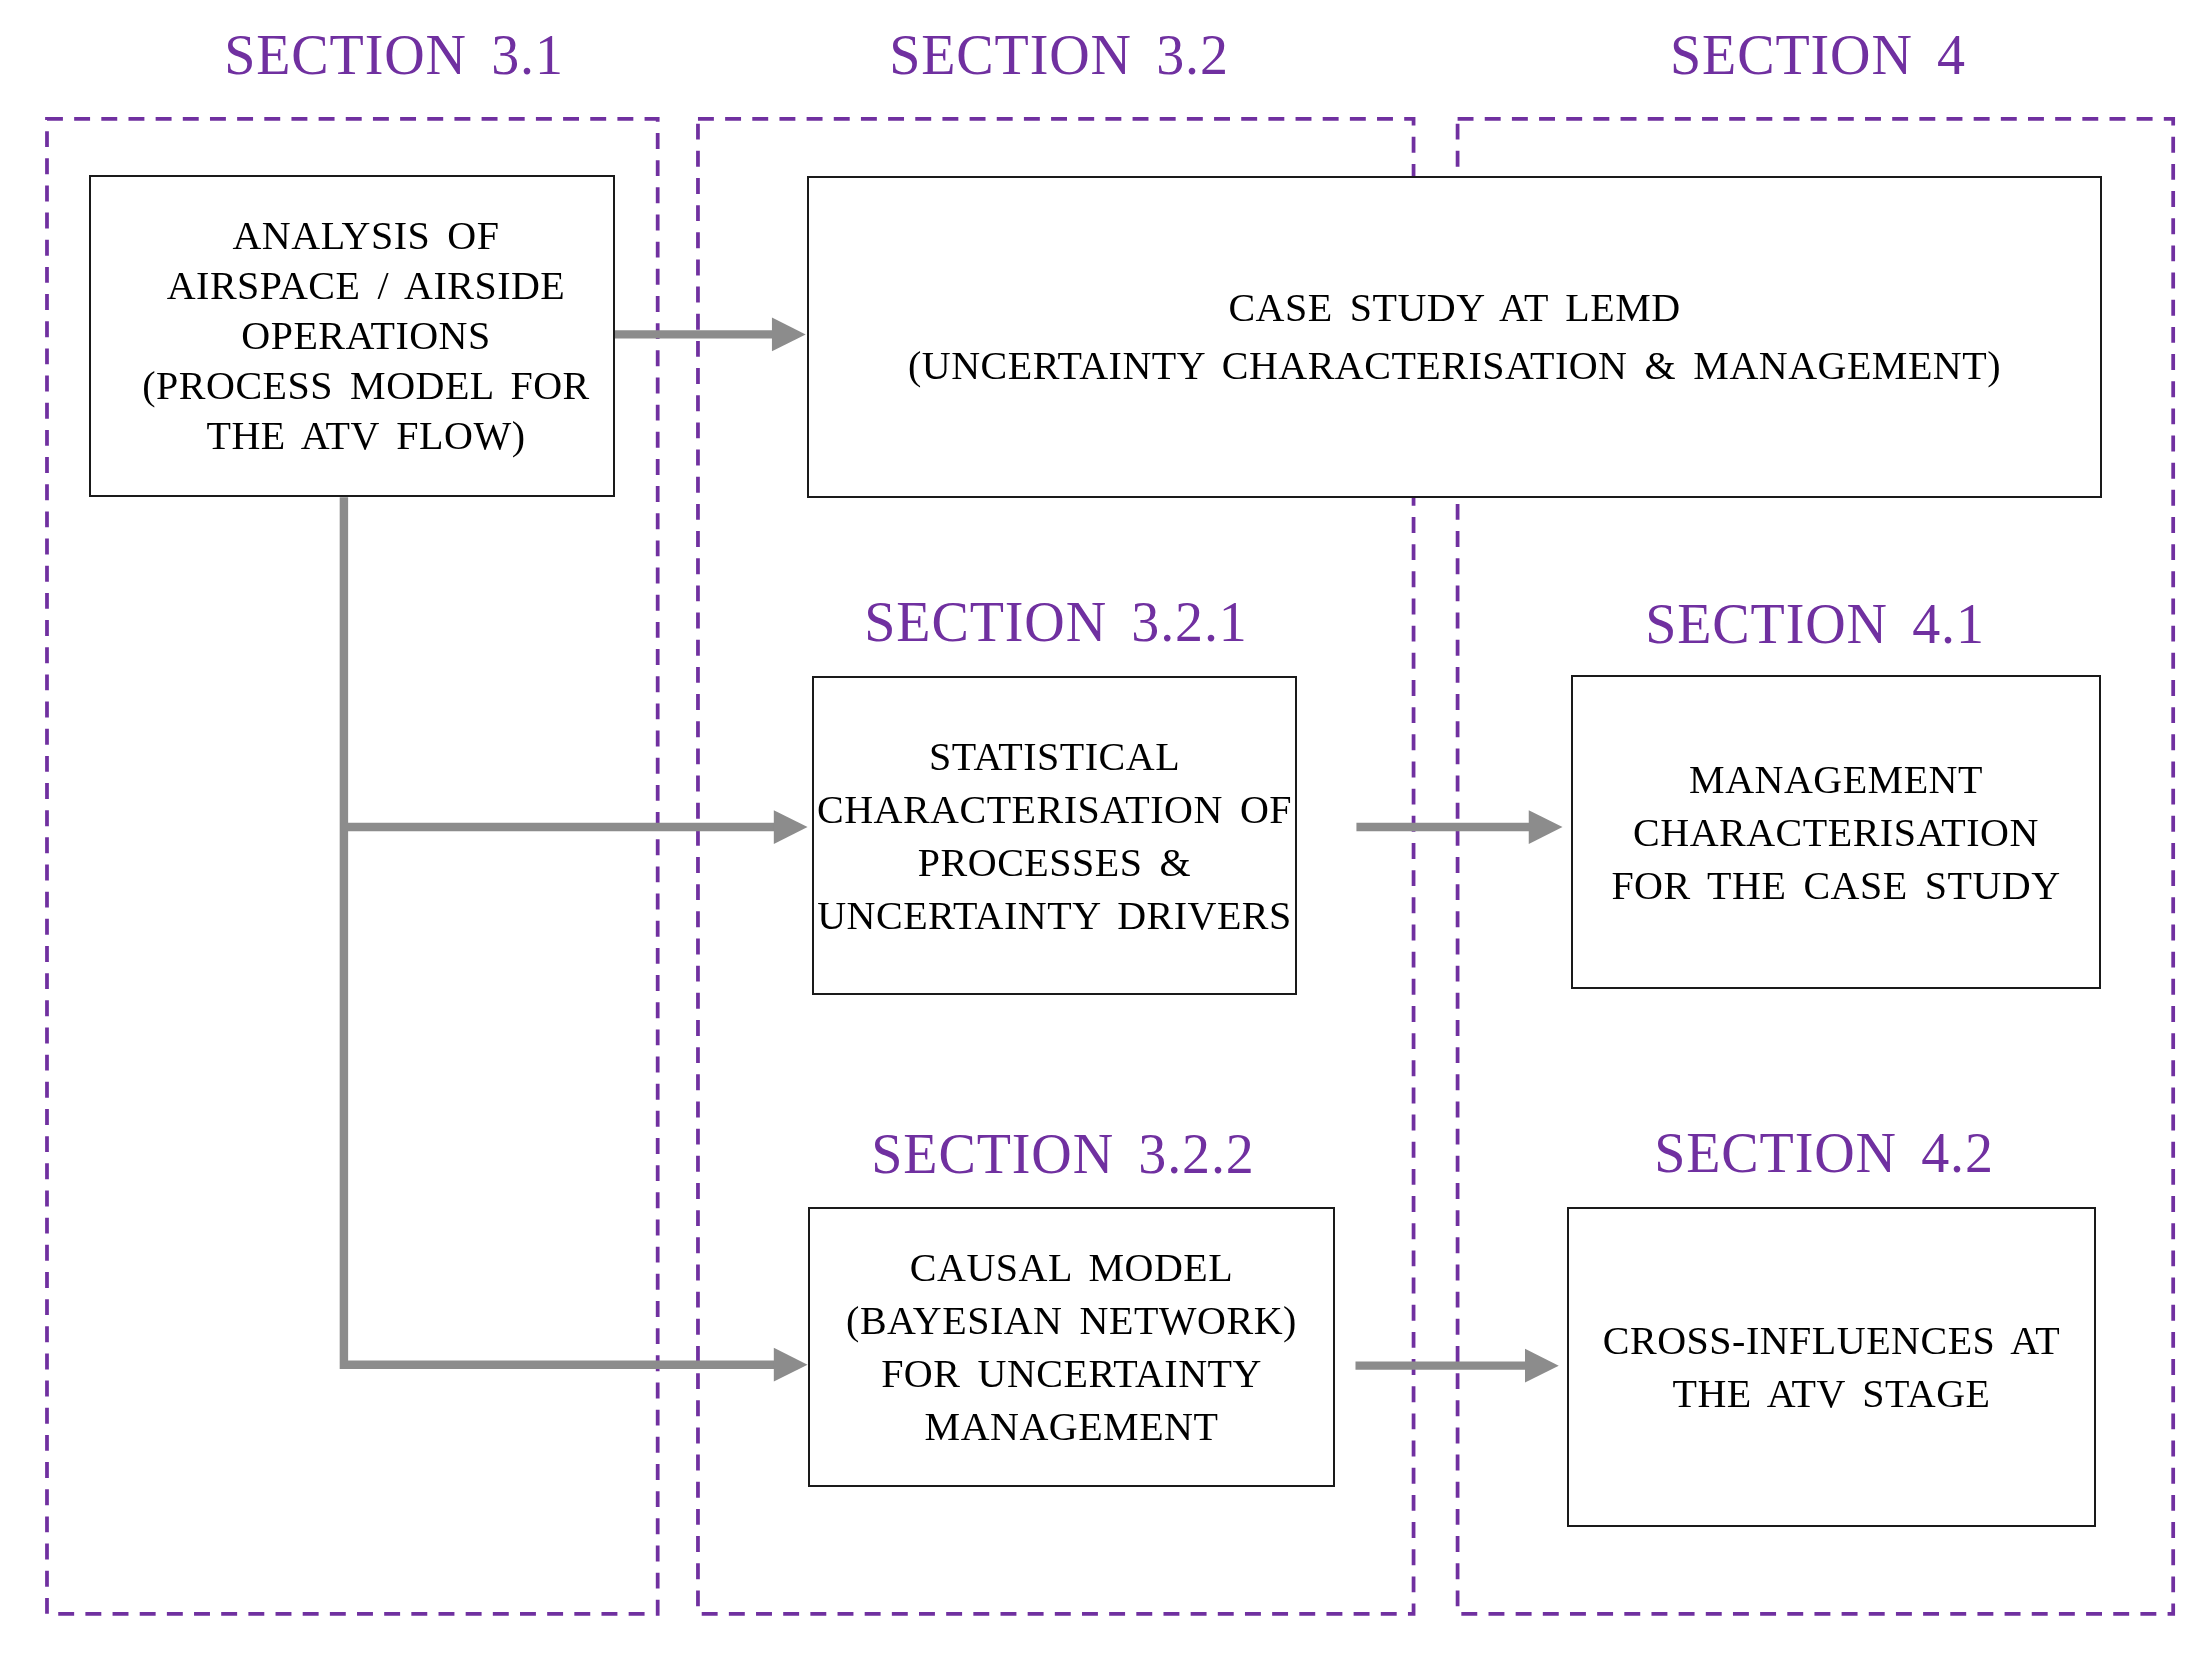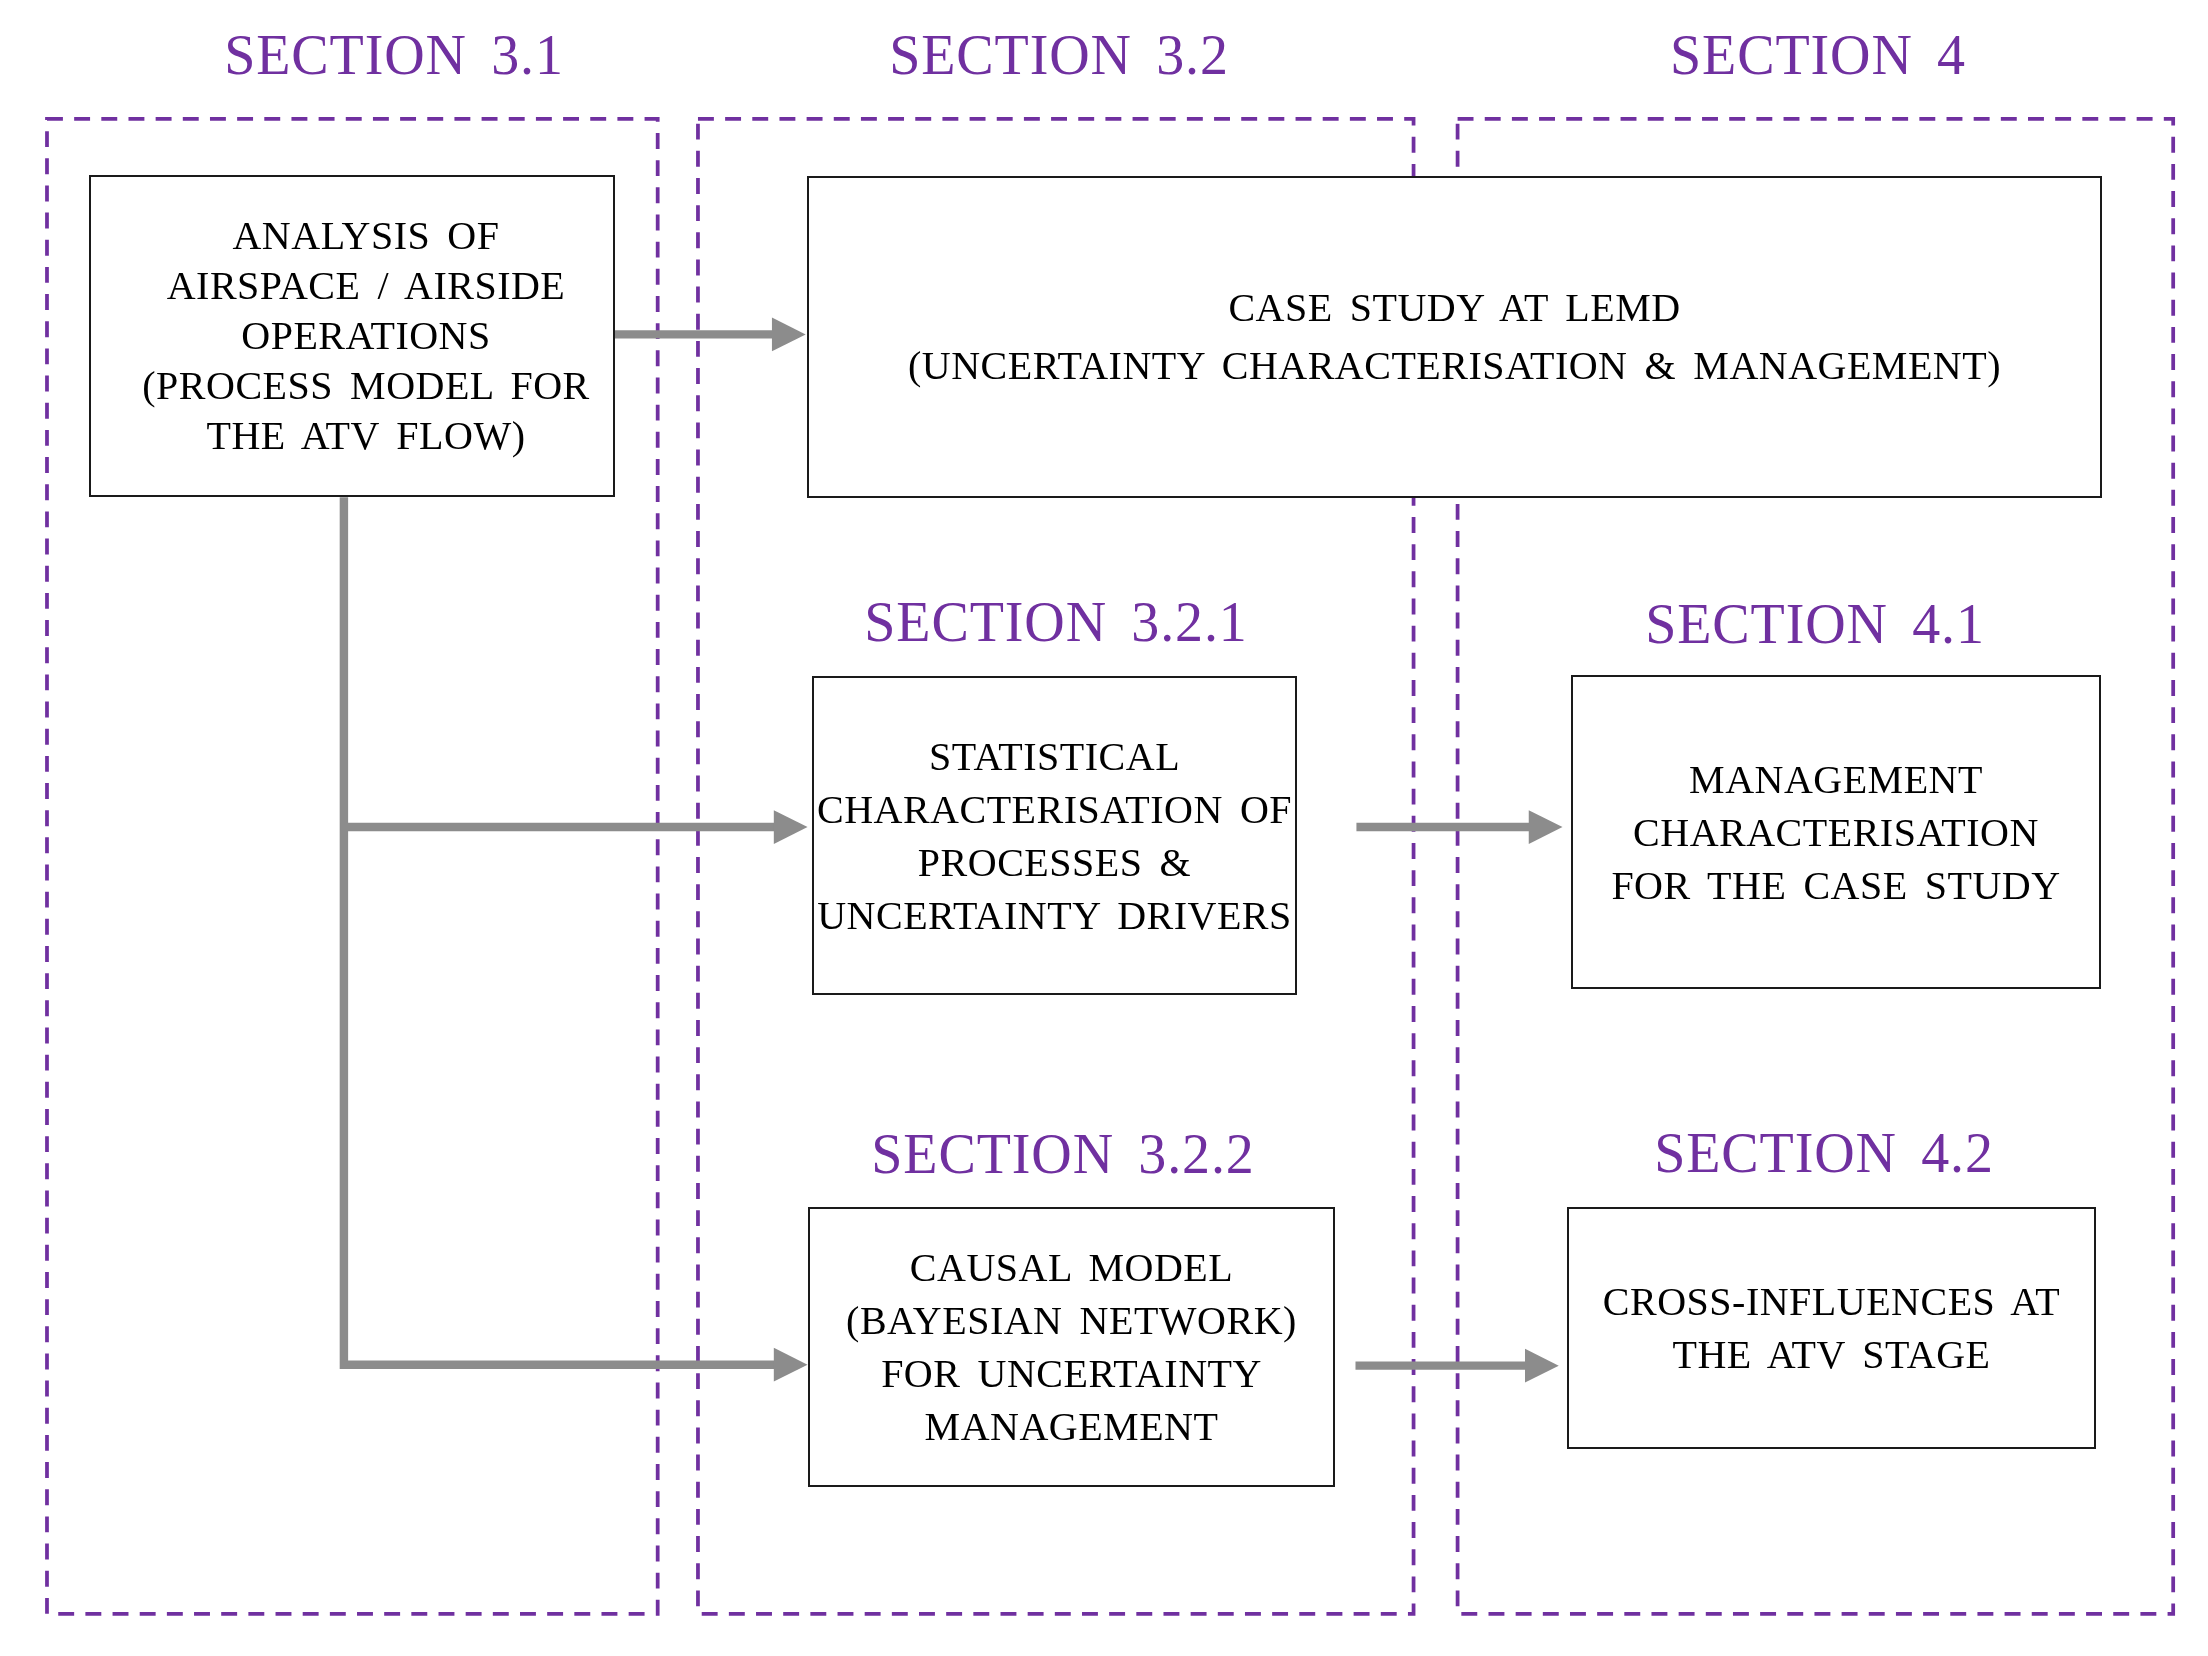--- a/index.html
+++ b/index.html
@@ -120,19 +120,19 @@
     <div class="line">FOR THE CASE STUDY</div>
   </div>
 
   <div class="node-box" style="left:808px; top:1207px; width:527px; height:280px;">
     <div class="line">CAUSAL MODEL</div>
     <div class="line">(BAYESIAN NETWORK)</div>
     <div class="line">FOR UNCERTAINTY</div>
     <div class="line">MANAGEMENT</div>
   </div>
 
-  <div class="node-box" style="left:1567px; top:1207px; width:529px; height:242px;">
+  <div class="node-box" style="left:1567px; top:1207px; width:529px; height:320px;">
     <div class="line">CROSS-INFLUENCES AT</div>
     <div class="line">THE ATV STAGE</div>
   </div>
 
 </div>
 
 
 </body></html>

